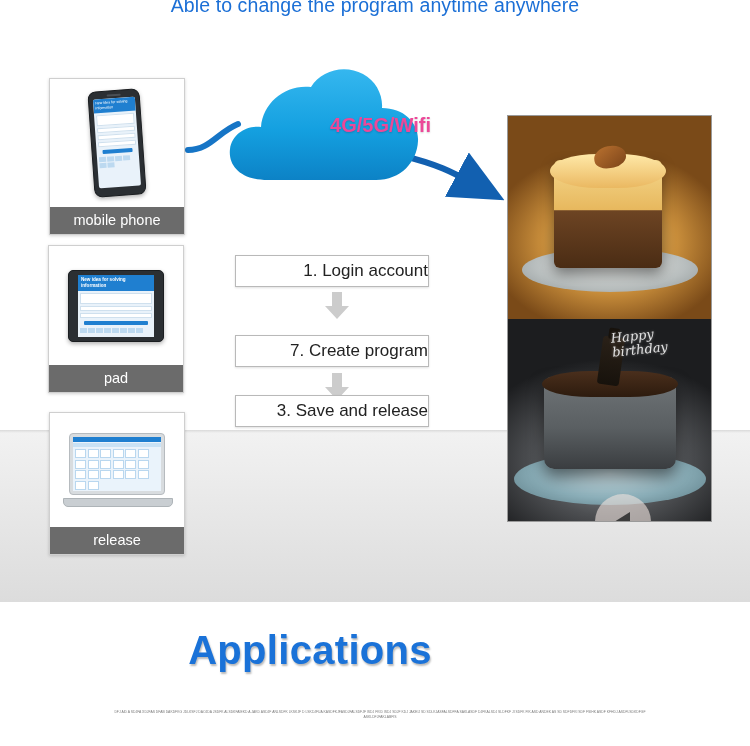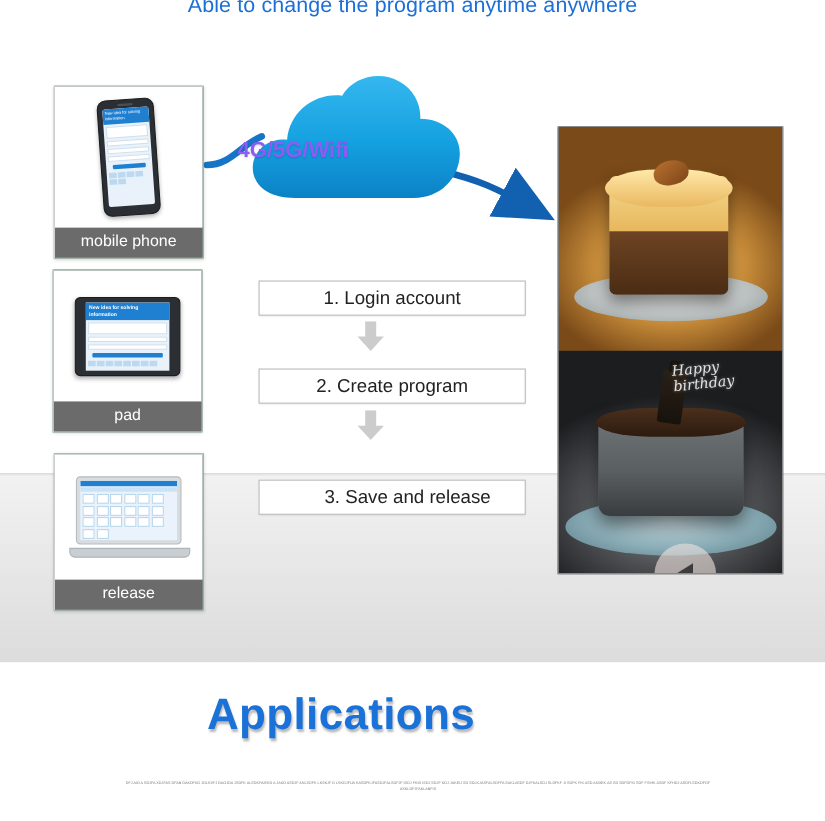--- a/index.html
+++ b/index.html
@@ -29,21 +29,21 @@
   }
   .grey-band-shadow{
     position:absolute;left:0;top:430px;width:750px;height:3px;
     background:linear-gradient(180deg,rgba(0,0,0,.10),rgba(0,0,0,0));
   }
 
   
   .device-card{
     position:absolute;
     width:136px;
-    background:#14532d;
+    background:#fef9c3;
     border:1px solid #cfcfcf;
     box-shadow:0 1px 3px rgba(0,0,0,.18);
     box-sizing:border-box;
   }
   .device-card .screenbox{
     position:relative;
     width:100%;
     box-sizing:border-box;
     display:flex;align-items:center;justify-content:center;
     background:#ffffff;
@@ -107,36 +107,36 @@
   .lap-grid{display:flex;flex-wrap:wrap;gap:1.5px;padding:2px;}
   .lap-grid i{display:block;width:9px;height:7px;background:#ffffff;border:.5px solid #b9d7ef;}
   .laptop .base{
     position:absolute;left:0;bottom:0;width:108px;height:7px;
     background:#c9ced2;border:1px solid #aeb4b8;border-radius:0 0 5px 5px;
   }
 
   
   .cloud-wrap{position:absolute;left:216px;top:62px;width:215px;height:135px;}
   .cloud-text{
-    position:absolute;left:0;top:64px;width:215px;text-align:left;
-    color:#8b5cf6;font-size:20px;font-weight:bold;
+    position:absolute;left:0;top:52px;width:215px;text-align:right;
+    color:#ec4899;font-size:20px;font-weight:bold;
     text-shadow:0 1px 2px rgba(0,0,0,.18);
   }
 
   
   .step{
-    position:absolute;left:235px;width:243px;height:32px;
+    position:absolute;left:235px;width:194px;height:32px;
     background:#ffffff;border:1px solid #b9b9b9;
     box-shadow:0 1px 2px rgba(0,0,0,.12);
-    display:flex;align-items:center;justify-content:center;
+    display:flex;align-items:center;justify-content:flex-end;
     font-size:17px;color:#222;box-sizing:border-box;
   }
   #step-1{top:255px;}
   #step-2{top:335px;}
-  #step-3{top:436px;padding-left:28px;}
+  #step-3{top:395px;padding-left:28px;}
   .step-arrow{
     position:absolute;left:322px;width:30px;height:28px;
   }
 
   
   .display-panel{
     position:absolute;left:507px;top:115px;width:205px;height:407px;
     border:1px solid #9a9a9a;box-sizing:border-box;background:#000;
     overflow:hidden;
   }
@@ -348,21 +348,21 @@
 
   <div class="step" id="step-1">
     <span>1. Login account</span>
   </div>
 
   <svg class="step-arrow" style="top:292px" viewBox="0 0 30 28">
     <path d="M10,0 L20,0 L20,14 L27,14 L15,27 L3,14 L10,14 Z" fill="#cccccc"></path>
   </svg>
 
   <div class="step" id="step-2">
-    <span>2. Create program</span>
+    <span>7. Create program</span>
   </div>
 
   <svg class="step-arrow" style="top:373px" viewBox="0 0 30 28">
     <path d="M10,0 L20,0 L20,14 L27,14 L15,27 L3,14 L10,14 Z" fill="#cccccc"></path>
   </svg>
 
   <div class="step" id="step-3">
     <span>3. Save and release</span>
   </div>
 

